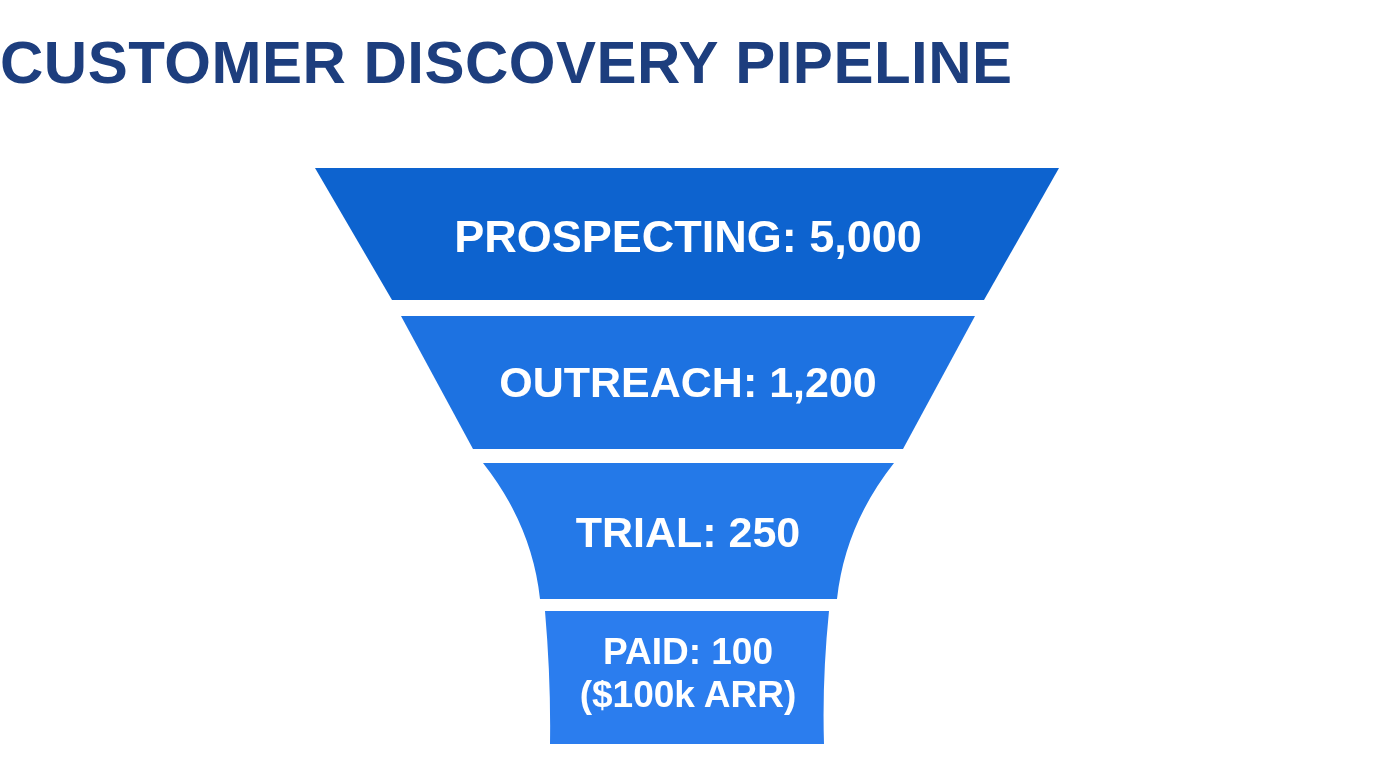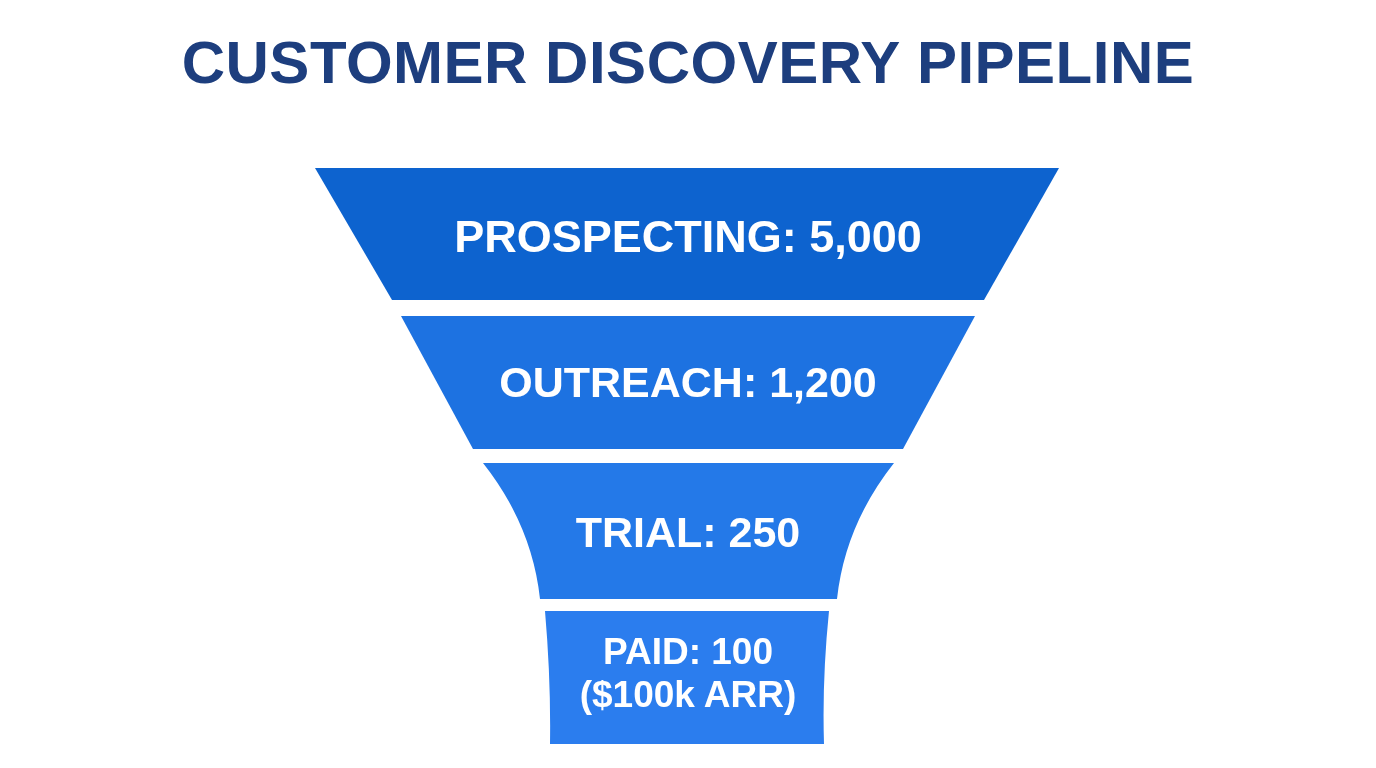--- a/index.html
+++ b/index.html
@@ -15,21 +15,20 @@
     position: relative;
     width: 1376px;
     height: 768px;
     background: #ffffff;
   }
   .page-title {
     position: absolute;
     top: 30px;
     left: 0;
     width: 1376px;
-    text-align: center;
     font-size: 60px;
     font-weight: bold;
     letter-spacing: 0.5px;
     line-height: 66px;
     user-select: none;
   }
   svg.funnel {
     position: absolute;
     top: 0;
     left: 0;

